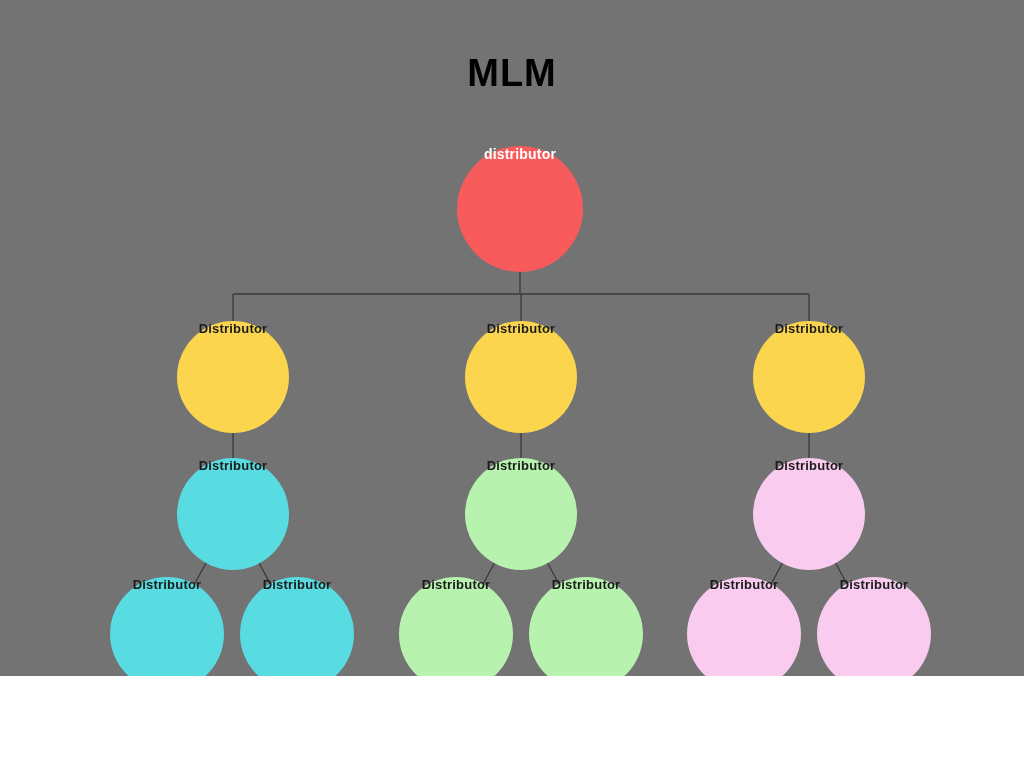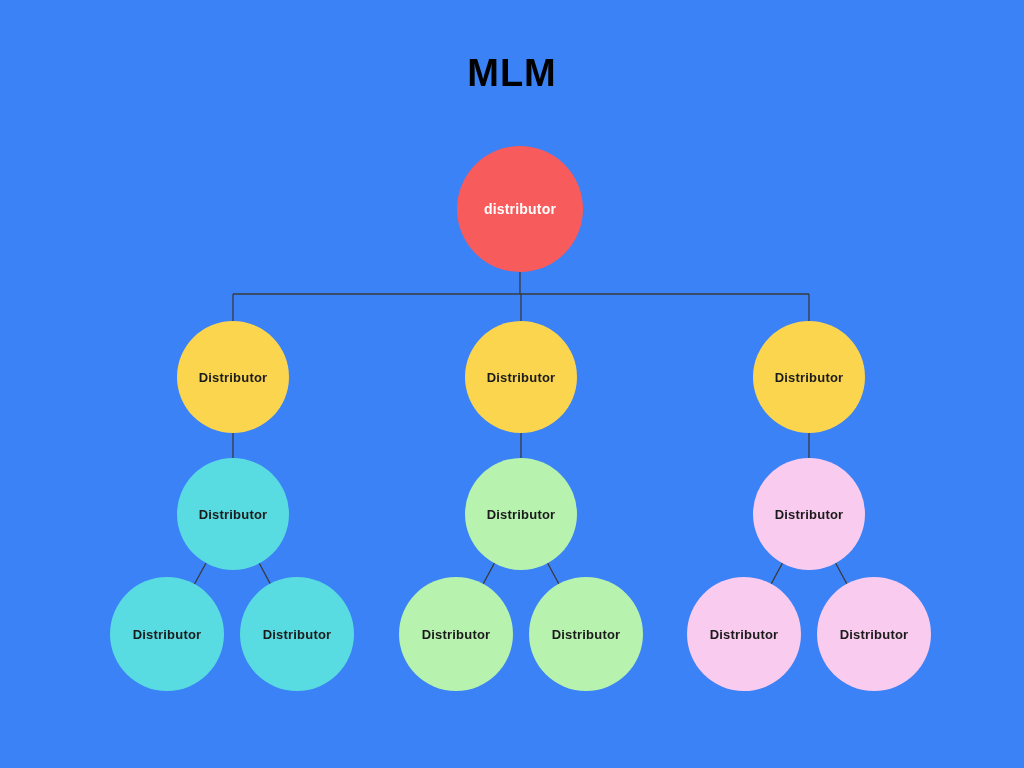--- a/index.html
+++ b/index.html
@@ -3,22 +3,22 @@
 <meta charset="utf-8">
 <style>
   html, body { margin: 0; padding: 0; }
   body {
     font-family: "Liberation Sans", "DejaVu Sans", sans-serif;
     background: #ffffff;
   }
   .canvas {
     position: relative;
     width: 1024px;
-    height: 768px;
-    background: #3b82f6;
+    height: 676px;
+    background: #737373;
     overflow: hidden;
   }
   .diagram-title {
     position: absolute;
     left: 0;
     right: 0;
     top: 52px;
     text-align: center;
     font-size: 38px;
     font-weight: 800;
@@ -34,21 +34,21 @@
   }
   .edge {
     stroke: #3a3a3a;
     stroke-width: 1.3;
     fill: none;
   }
   .node {
     position: absolute;
     border-radius: 50%;
     display: flex;
-    align-items: center;
+    align-items: flex-start;
     justify-content: center;
     font-weight: 700;
     font-size: 13px;
     letter-spacing: 0.2px;
     color: #1b1b1b;
     text-align: center;
   }
   .n-root      { left: 457px; top: 146px; width: 126px; height: 126px; font-size: 14px; }
   .n-l2-left   { left: 177px; top: 321px; width: 112px; height: 112px; }
   .n-l2-mid    { left: 465px; top: 321px; width: 112px; height: 112px; }

